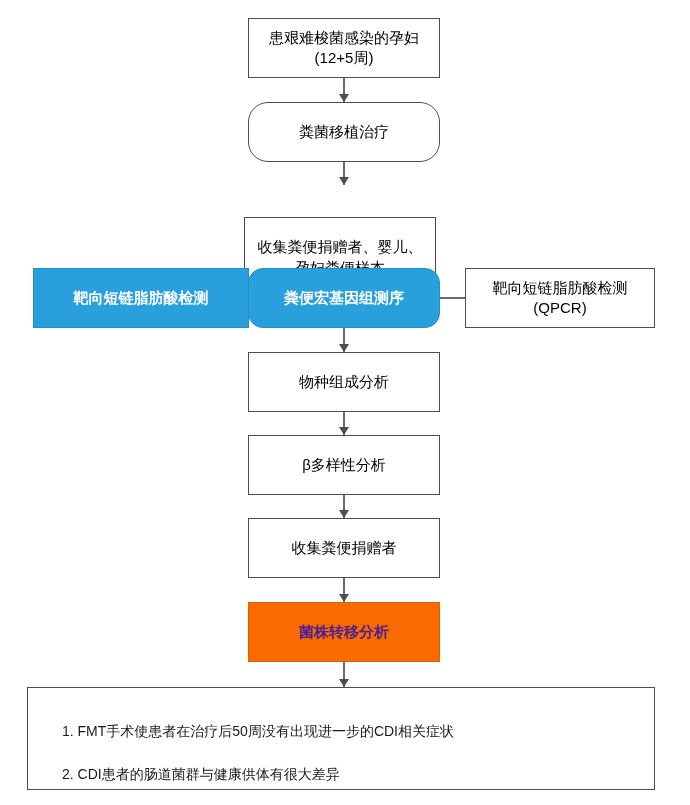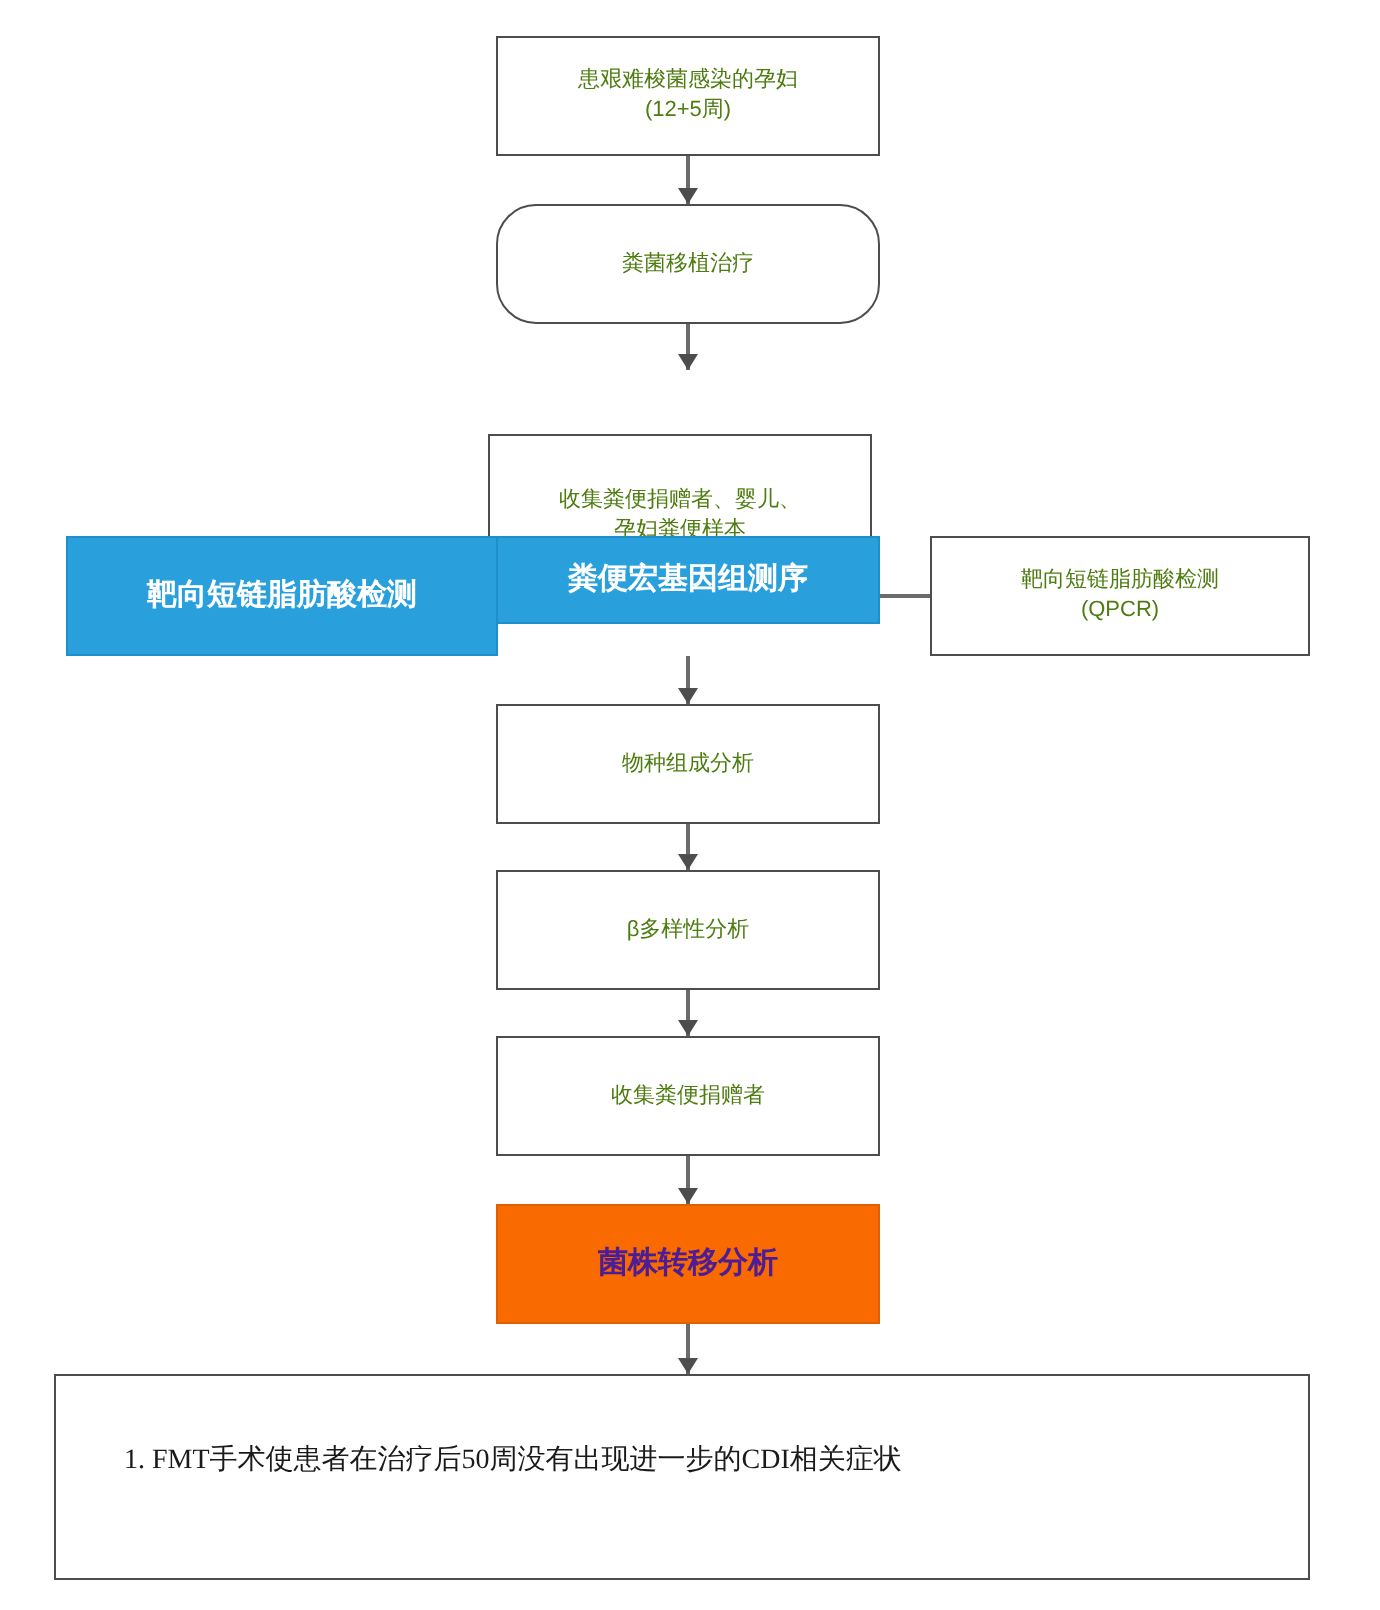--- a/index.html
+++ b/index.html
@@ -26,22 +26,22 @@
     align-items: center;
     justify-content: center;
     text-align: center;
     line-height: 1.35;
     white-space: pre-line;
     z-index: 3;
   }
   .node.plain {
     background: #ffffff;
     border: 1px solid #4d4d4d;
-    color: #4d7c0f;
-    font-size: 11px;
+    color: #000000;
+    font-size: 15px;
     font-weight: 400;
   }
   .node.accent-blue {
     background: #29a0dc;
     border: 1px solid #1f8fc9;
     color: #ffffff;
     font-size: 15px;
     font-weight: 700;
   }
   .node.accent-orange {
@@ -52,21 +52,20 @@
     font-weight: 700;
   }
   .node.conclusion {
     background: #ffffff;
     border: 1px solid #4d4d4d;
     color: #1a1a1a;
     font-size: 14px;
     display: block;
     text-align: left;
     padding: 12px 0 12px 34px;
-    font-family: Liberation Serif, serif;
   }
   .concl-line {
     display: block;
     line-height: 1.75;
     white-space: nowrap;
   }
 
   
   .vline {
     position: absolute;
@@ -125,32 +124,33 @@
   <div class="node plain" style="left:248px; top:18px; width:192px; height:60px;">患艰难梭菌感染的孕妇
 (12+5周)</div>
 
   <div class="node plain" style="left:248px; top:102px; width:192px; height:60px;border-radius:20px;">粪菌移植治疗</div>
 
   <div class="node plain" style="left:244px; top:185px; width:192px; height:81px;margin-top:32px;">收集粪便捐赠者、婴儿、
 孕妇粪便样本</div>
 
   <div class="node accent-blue" style="left:33px; top:268px; width:216px; height:60px;">靶向短链脂肪酸检测</div>
 
-  <div class="node accent-blue" style="left:248px; top:268px; width:192px; height:44px;">粪便宏基因组测序</div>
+  <div class="node accent-blue" style="left:248px; top:268px; width:192px; height:60px;border-radius:15px;">粪便宏基因组测序</div>
 
   <div class="node plain" style="left:465px; top:268px; width:190px; height:60px;">靶向短链脂肪酸检测
 (QPCR)</div>
 
   <div class="node plain" style="left:248px; top:352px; width:192px; height:60px;">物种组成分析</div>
 
   <div class="node plain" style="left:248px; top:435px; width:192px; height:60px;">β多样性分析</div>
 
   <div class="node plain" style="left:248px; top:518px; width:192px; height:60px;">收集粪便捐赠者</div>
 
   <div class="node accent-orange" style="left:248px; top:602px; width:192px; height:60px;">菌株转移分析</div>
 
   <div class="node conclusion" style="left:27px; top:687px; width:628px; height:103px;">
     <span class="concl-line">1. FMT手术使患者在治疗后50周没有出现进一步的CDI相关症状</span>
+    <span class="concl-line">2. CDI患者的肠道菌群与健康供体有很大差异</span>
     
     
   </div>
 
 </div>
 
 </body></html>

